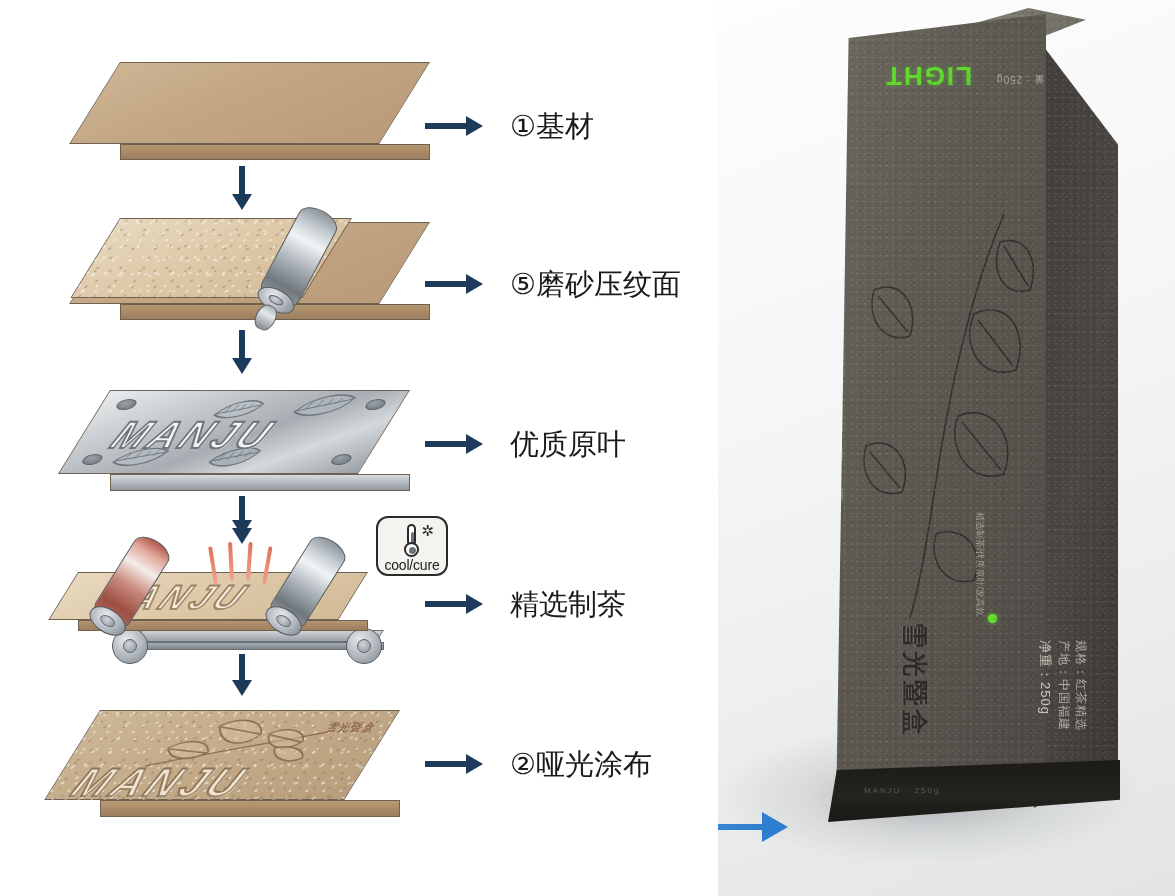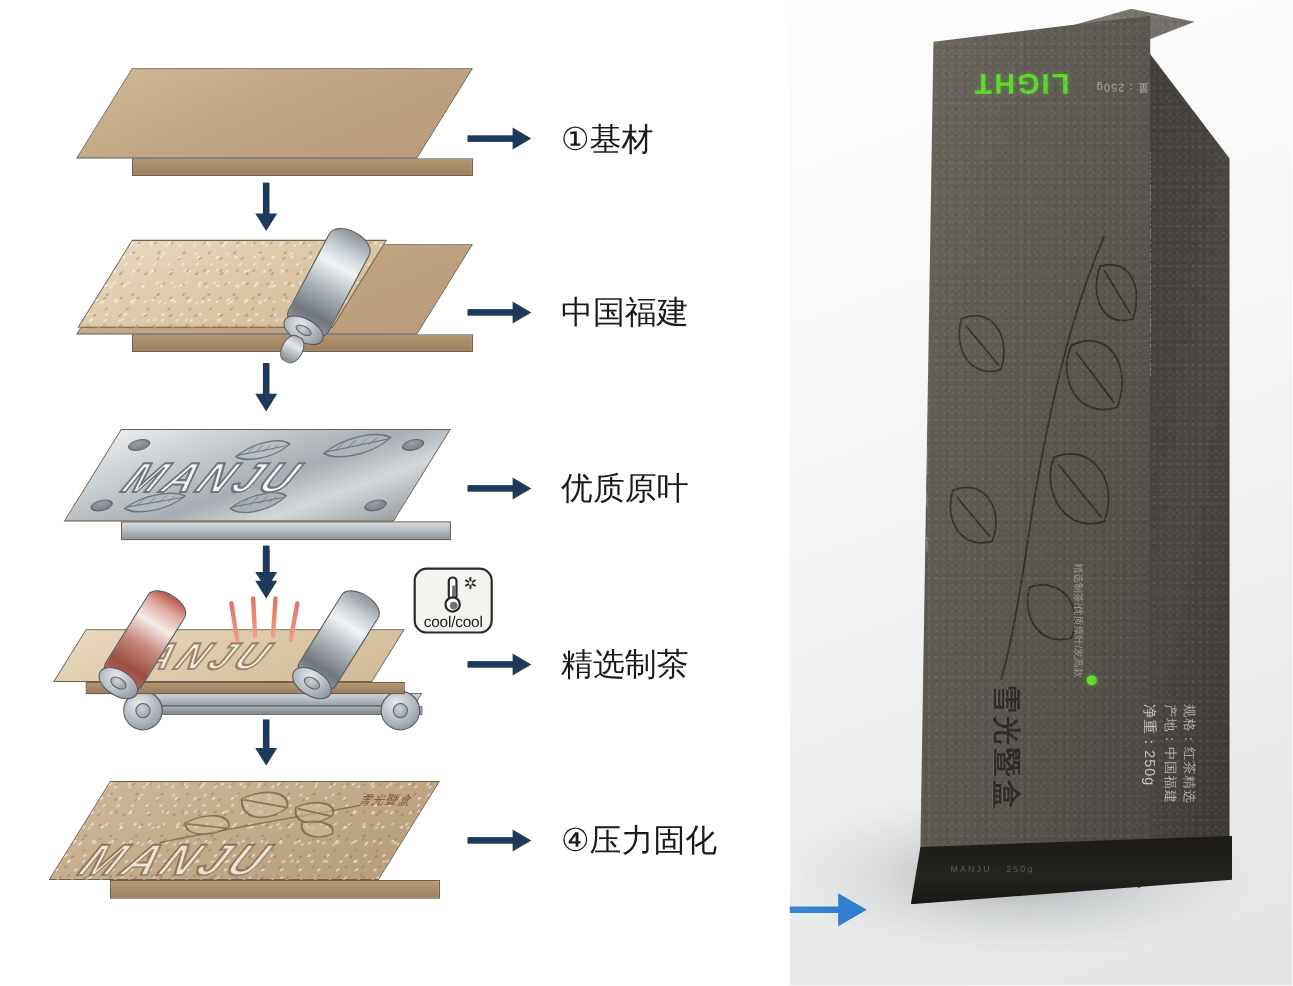--- a/index.html
+++ b/index.html
@@ -279,21 +279,21 @@
         <div class="axle" style="left:10px;bottom:-30px;width:20px;height:26px;"></div>
       </div>
       <div class="down-arrow" style="left:232px;top:330px;height:44px;">
         <div class="shaft" style="height:30px;"></div>
         <div class="head" style="top:28px;"></div>
       </div>
       <div class="right-arrow" style="left:425px;top:274px;width:58px;">
         <div class="shaft" style="width:44px;"></div>
         <div class="head" style="left:41px;"></div>
       </div>
-      <div class="step-label" style="left:510px;top:265px;">中国福建</div>
+      <div class="step-label" style="left:510px;top:265px;">⑤磨砂压纹面</div>
     </div>
 
     <div class="stage">
       <div class="slab" style="left:110px;top:390px;width:300px;height:84px;">
         <div class="top steel-top"></div>
         <div class="plate-face">
           <div class="hole" style="left:16px;top:9px;"></div>
           <div class="hole" style="right:16px;top:9px;"></div>
           <div class="hole" style="left:16px;bottom:9px;"></div>
           <div class="hole" style="right:16px;bottom:9px;"></div>
@@ -355,21 +355,21 @@
     </div>
 
     <div class="stage">
 
       <div class="badge" style="left:376px;top:516px;width:72px;height:60px;">
         <div class="glyphs">
           <div class="thermo-stem"></div>
           <div class="thermo-bulb"></div>
           <div class="spark">✲</div>
         </div>
-        <div class="blabel">cool/cool</div>
+        <div class="blabel">cool/cure</div>
       </div>
 
       <div class="slab" style="left:142px;top:630px;width:242px;height:12px;">
         <div class="top" style="background:linear-gradient(#cfd4d8,#9ba2a8);border-color:#6a7176;"></div>
         <div class="front" style="top:12px;height:8px;background:linear-gradient(#a8afb4,#7d848a);border-color:#6a7176;"></div>
       </div>
 
       <div class="roller" style="left:112px;top:628px;width:36px;height:36px;">
         <div class="cap" style="left:0;top:0;width:36px;height:36px;"></div>
       </div>
@@ -436,21 +436,21 @@
           </svg>
           <div class="emb-word" style="left:22px;top:50px;font-size:40px;">MANJU</div>
           <div class="tiny" style="right:14px;top:10px;font-size:11px;color:#7d4a38;letter-spacing:1px;">雪光暨盒</div>
         </div>
         <div class="front emb-front" style="top:90px;height:17px;"></div>
       </div>
       <div class="right-arrow" style="left:425px;top:754px;width:58px;">
         <div class="shaft" style="width:44px;"></div>
         <div class="head" style="left:41px;"></div>
       </div>
-      <div class="step-label" style="left:510px;top:745px;">④压力固化</div>
+      <div class="step-label" style="left:510px;top:745px;">②哑光涂布</div>
     </div>
   </div>
 
   <div class="photo">
 
     <div class="shadow-blob" style="left:10px;top:730px;width:400px;height:130px;"></div>
 
     <div class="face face-top grainy" style="left:128px;top:8px;width:240px;height:74px;
                 clip-path:polygon(8% 62%, 76% 0%, 100% 16%, 34% 100%);"></div>
 

